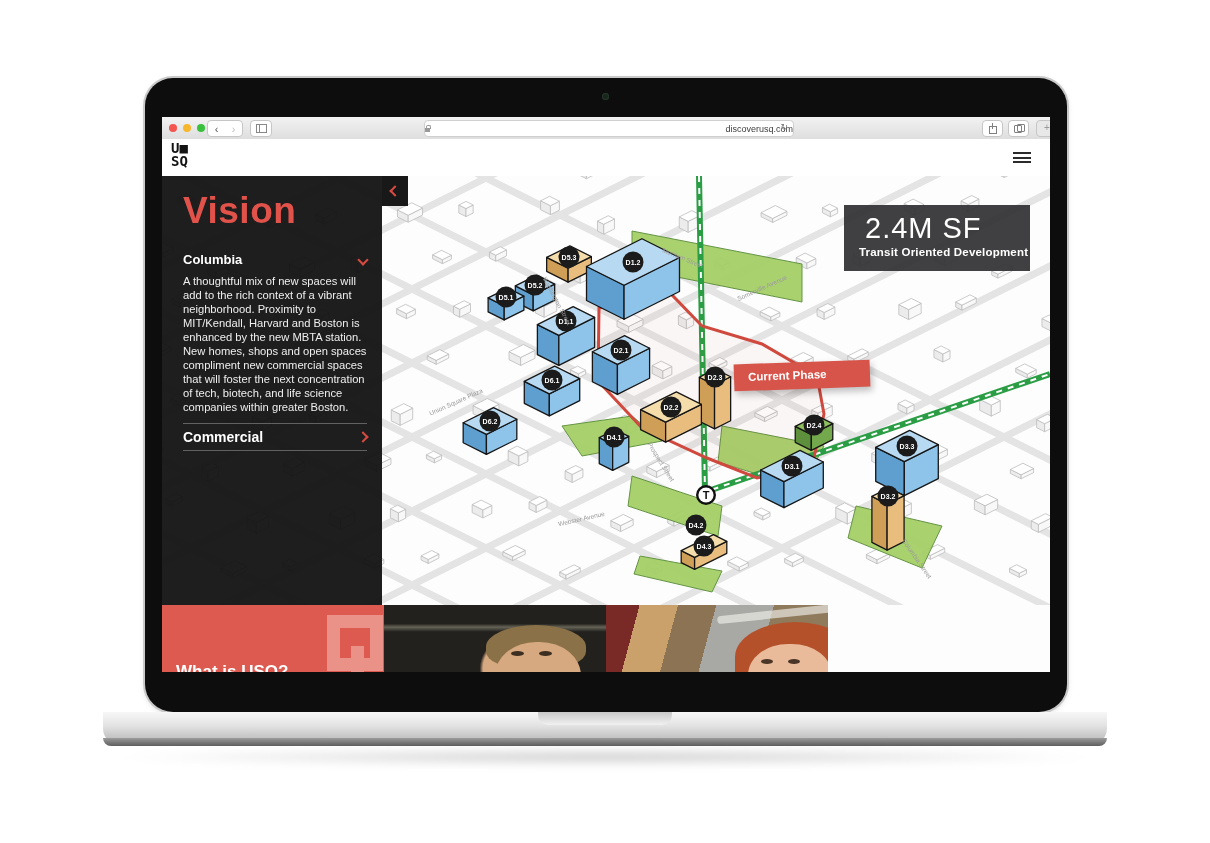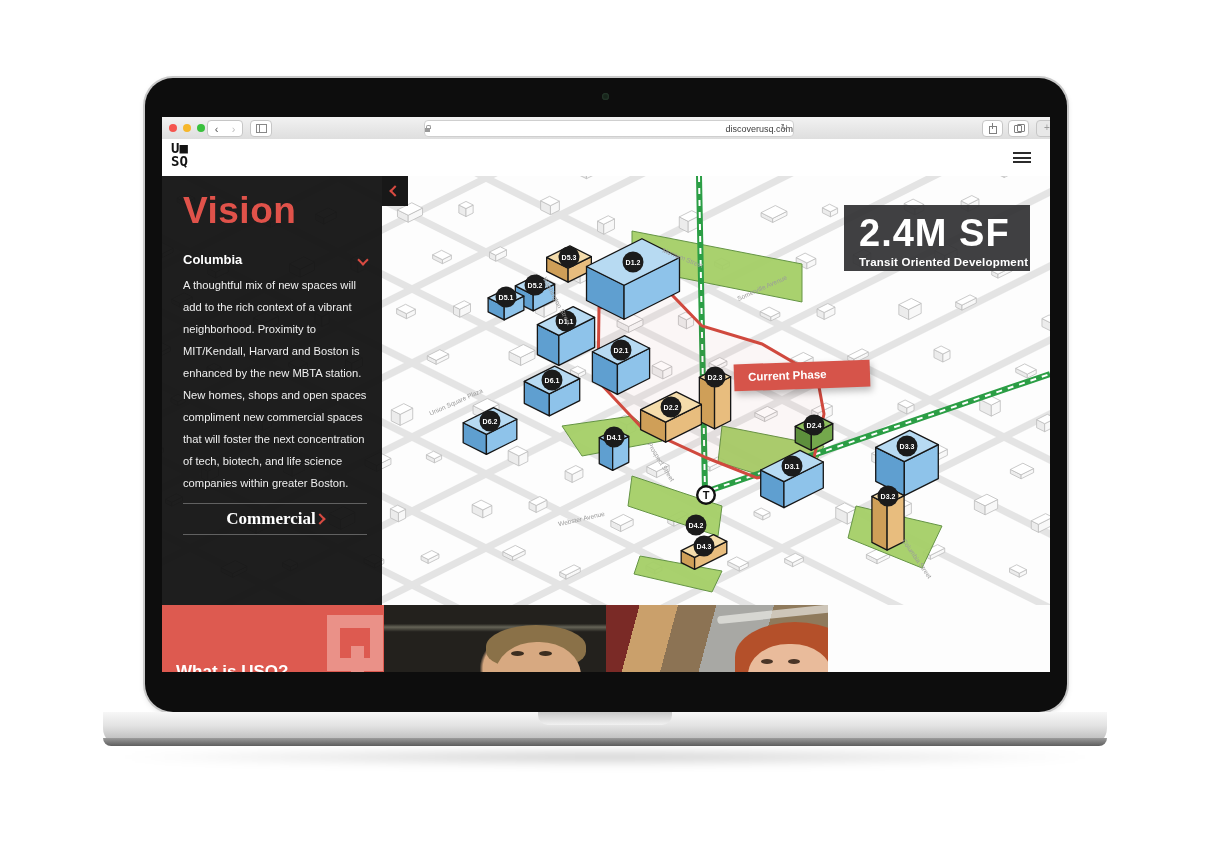--- a/index.html
+++ b/index.html
@@ -51,35 +51,35 @@
     font-size:14px;line-height:13px;color:#141414;letter-spacing:0px;}
   .hamburger{position:absolute;right:19px;top:13px;width:18px;height:12px;cursor:pointer;}
   .hamburger i{display:block;height:2px;background:#2b2b2b;margin-bottom:2.6px;}
 
   .site-body{position:absolute;left:0;top:37px;width:888px;height:496px;overflow:hidden;background:#fdfdfd;}
   svg.map{position:absolute;left:0;top:0;}
   svg.map text{font-family:"Liberation Sans",sans-serif;}
 
   
   .badge{position:absolute;left:682px;top:29px;width:186px;height:66px;background:rgba(50,50,52,.93);color:#fff;padding-left:15px;box-sizing:border-box;}
-  .badge .v{font-size:38px;font-weight:bold;letter-spacing:1px;margin-top:7px;}
+  .badge .v{font-size:29px;font-weight:normal;letter-spacing:1px;margin-top:7px;margin-left:6px;}
   .badge .s{font-size:11.5px;font-weight:bold;margin-top:1px;letter-spacing:.2px;}
   .phase-banner{position:absolute;left:572px;top:186px;width:136px;height:27px;background:#d6544a;transform:rotate(-2deg);
     box-shadow:2px 4px 7px rgba(0,0,0,.25);color:#fff;font-size:11.5px;font-weight:bold;line-height:27px;padding-left:14px;box-sizing:border-box;}
 
   
   .collapse-tab{position:absolute;left:220px;top:0;width:26px;height:30px;background:#181818;display:flex;align-items:center;justify-content:center;cursor:pointer;}
   .sidebar{position:absolute;left:0;top:0;width:220px;height:555px;background:rgba(16,16,16,.94);color:#fff;}
   .sb-inner{padding:14px 15px 0 21px;}
   .sb-title{margin:0 0 20px 0;font-size:37px;line-height:42px;font-weight:bold;color:#e0524a;letter-spacing:.5px;}
   .sb-section{display:flex;justify-content:space-between;align-items:center;font-size:13px;font-weight:bold;margin-bottom:7px;cursor:pointer;}
-  .sb-desc{font-size:11.2px;line-height:22px;color:#efefef;margin-bottom:9px;}
+  .sb-desc{font-size:11.2px;line-height:14px;color:#efefef;margin-bottom:9px;}
   .sb-menu{border-bottom:1px solid rgba(255,255,255,.3);}
-  .sb-item{display:flex;justify-content:center;align-items:center;border-top:1px solid rgba(255,255,255,.3);
-    padding:5px 0;font-size:17px;font-weight:bold;cursor:pointer;font-family:Liberation Serif, serif;}
+  .sb-item{display:flex;justify-content:space-between;align-items:center;border-top:1px solid rgba(255,255,255,.3);
+    padding:5px 0;font-size:14px;font-weight:bold;cursor:pointer;}
   .chev{display:inline-block;width:6px;height:6px;border-right:2px solid #d94b42;border-bottom:2px solid #d94b42;}
   .chev.right{transform:rotate(-45deg);}
   .chev.down{transform:rotate(45deg);}
   .chev.left{transform:rotate(135deg);}
 
   
   .tiles{position:absolute;left:0;top:429px;width:888px;height:67px;display:flex;}
   .tile{position:relative;width:222px;height:67px;overflow:hidden;cursor:pointer;}
   .tile-label{position:absolute;left:14px;top:57px;color:#fff;font-size:17px;font-weight:bold;white-space:nowrap;}
   .tile-mark{position:absolute;left:165px;top:10px;width:30px;height:30px;border-width:13px;border-style:solid;}

